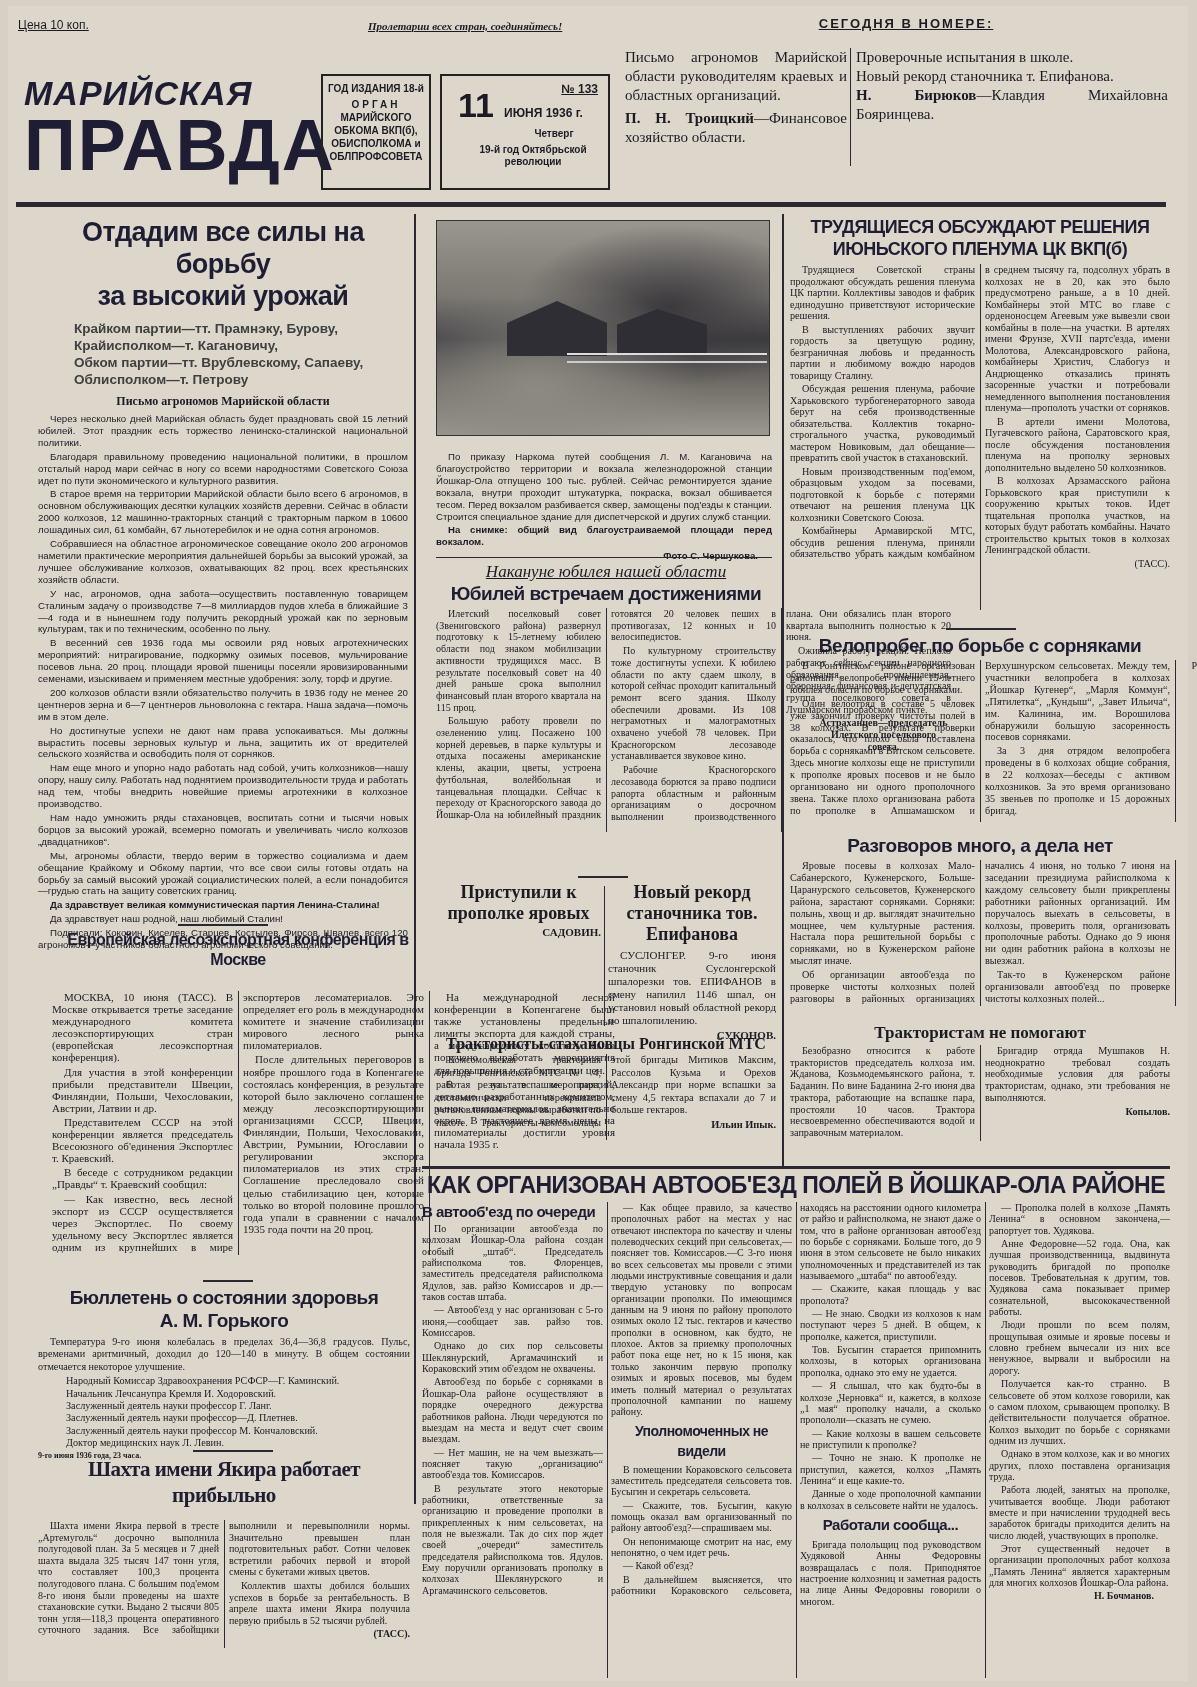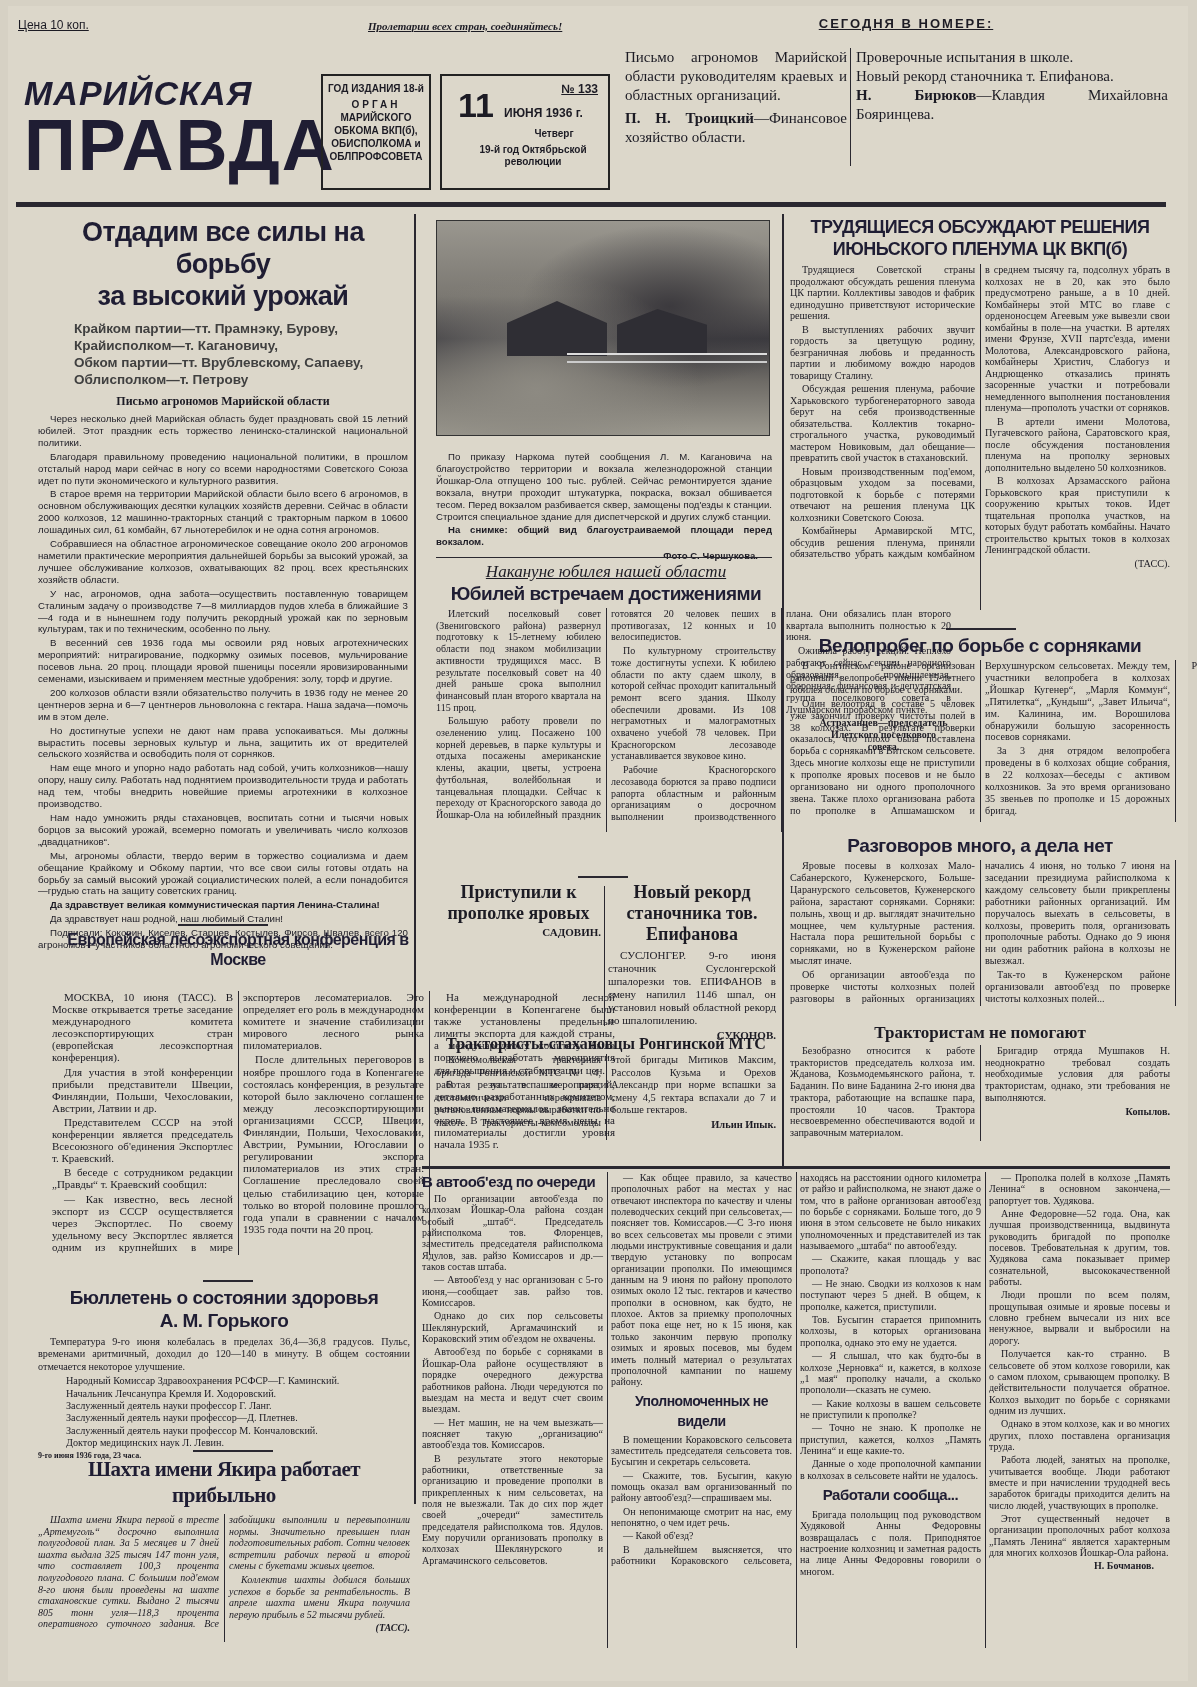--- a/index.html
+++ b/index.html
@@ -134,21 +134,21 @@
         <div>Заслуженный деятель науки профессор М. Кончаловский.</div>
         <div>Доктор медицинских наук Л. Левин.</div>
       </div>
       <div class="small" style="font-weight:bold;font-size:8px;">9-го июня 1936 года, 23 часа.</div>
     </div>
   </div>
   <div class="hrule thin" style="left:185px;top:1444px;width:80px;height:2px;"></div>
 
   <div class="abs" style="left:30px;top:1450px;width:372px;">
     <div class="h-big center serif" style="font-family:'Liberation Serif',serif;font-size:21px;line-height:26px;">Шахта имени Якира работает прибыльно</div>
-    <div class="txt serif cols2" style="margin-top:6px;height:128px;font-size:10px;line-height:11.6px;font-style:italic;">
+    <div class="txt serif cols2" style="margin-top:12px;height:128px;font-size:10px;line-height:11.6px;">
       <p>Шахта имени Якира первой в тресте „Артемуголь“ досрочно выполнила полугодовой план. За 5 месяцев и 7 дней шахта выдала 325 тысяч 147 тонн угля, что составляет 100,3 процента полугодового плана. С большим под'емом 8-го июня были проведены на шахте стахановские сутки. Выдано 2 тысячи 805 тонн угля—118,3 процента оперативного суточного задания. Все забойщики выполнили и перевыполнили нормы. Значительно превышен план подготовительных работ. Сотни человек встретили рабочих первой и второй смены с букетами живых цветов.</p>
       <p>Коллектив шахты добился больших успехов в борьбе за рентабельность. В апреле шахта имени Якира получила первую прибыль в 52 тысячи рублей.</p>
       <div class="sig">(ТАСС).</div>
     </div>
   </div>
 
   <div class="vrule" style="left:774px;top:208px;height:954px;"></div>
 
   <div class="abs photo" style="left:428px;top:214px;width:334px;height:216px;">
     <div class="house" style="left:70px;top:80px;width:100px;height:55px;clip-path:polygon(0 40%,50% 0,100% 40%,100% 100%,0 100%);"></div>
@@ -242,20 +242,21 @@
     <div class="txt serif cols2" style="margin-top:2px;height:96px;font-size:10.2px;line-height:11.7px;">
       <p>Безобразно относится к работе трактористов председатель колхоза им. Жданова, Козьмодемьянского района, т. Баданин. По вине Баданина 2-го июня два трактора, работающие на вспашке пара, простояли 10 часов. Трактора несвоевременно обеспечиваются водой и заправочным материалом.</p>
       <p>Бригадир отряда Мушпаков Н. неоднократно требовал создать необходимые условия для работы трактористам, однако, эти требования не выполняются.</p>
       <div class="sig">Копылов.</div>
     </div>
   </div>
 
   <div class="hrule" style="left:414px;top:1160px;width:748px;height:3px;"></div>
 
   <div class="abs" style="left:414px;top:1164px;width:748px;">
+    <div class="h-big center" style="font-size:23px;line-height:30px;letter-spacing:-0.5px;">КАК ОРГАНИЗОВАН АВТООБ'ЕЗД ПОЛЕЙ В ЙОШКАР-ОЛА РАЙОНЕ</div>
     <div class="txt serif cols4" style="margin-top:2px;height:476px;font-size:10px;line-height:11.35px;column-gap:8px;">
       <div class="h-big" style="font-size:15px;line-height:19px;margin-bottom:2px;">В автооб'езд по очереди</div>
       <p>По организации автооб'езда по колхозам Йошкар-Ола района создан особый „штаб“. Председатель райисполкома тов. Флоренцев, заместитель председателя райисполкома Ядулов, зав. райзо Комиссаров и др.—таков состав штаба.</p>
       <p>— Автооб'езд у нас организован с 5-го июня,—сообщает зав. райзо тов. Комиссаров.</p>
       <p>Однако до сих пор сельсоветы Шеклянурский, Аргамачинский и Кораковский этим об'ездом не охвачены.</p>
       <p>Автооб'езд по борьбе с сорняками в Йошкар-Ола районе осуществляют в порядке очередного дежурства работников района. Люди чередуются по выездам на места и ведут счет своим выездам.</p>
       <p>— Нет машин, не на чем выезжать—поясняет такую „организацию“ автооб'езда тов. Комиссаров.</p>
       <p>В результате этого некоторые работники, ответственные за организацию и проведение прополки в прикрепленных к ним сельсоветах, на поля не выезжали. Так до сих пор ждет своей „очереди“ заместитель председателя райисполкома тов. Ядулов. Ему поручили организовать прополку в колхозах Шеклянурского и Аргамачинского сельсоветов.</p>
       <p>— Как общее правило, за качество прополочных работ на местах у нас отвечают инспектора по качеству и члены полеводческих секций при сельсоветах,—поясняет тов. Комиссаров.—С 3-го июня во всех сельсоветах мы провели с этими людьми инструктивные совещания и дали твердую установку по вопросам организации прополки. По имеющимся данным на 9 июня по району прополото озимых около 12 тыс. гектаров и качество прополки в основном, как будто, не плохое. Актов за приемку прополочных работ пока еще нет, но к 15 июня, как только закончим первую прополку озимых и яровых посевов, мы будем иметь полный материал о результатах прополочной кампании по нашему району.</p>
       <div class="h-big center" style="font-size:14px;line-height:20px;margin:3px 0;">Уполномоченных не видели</div>

